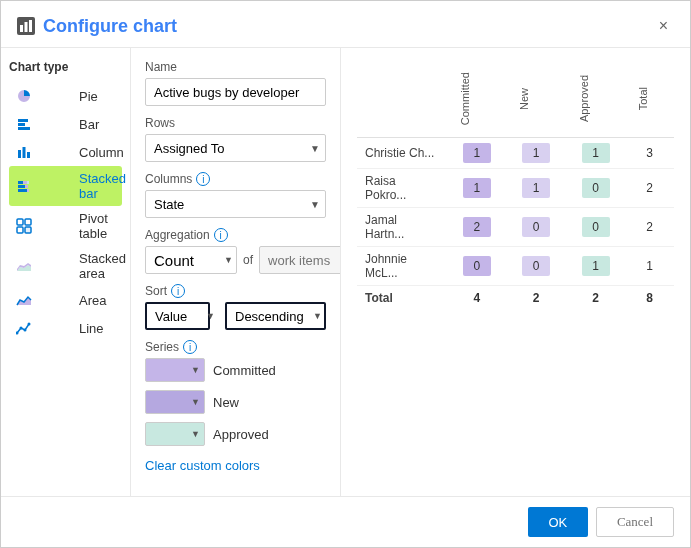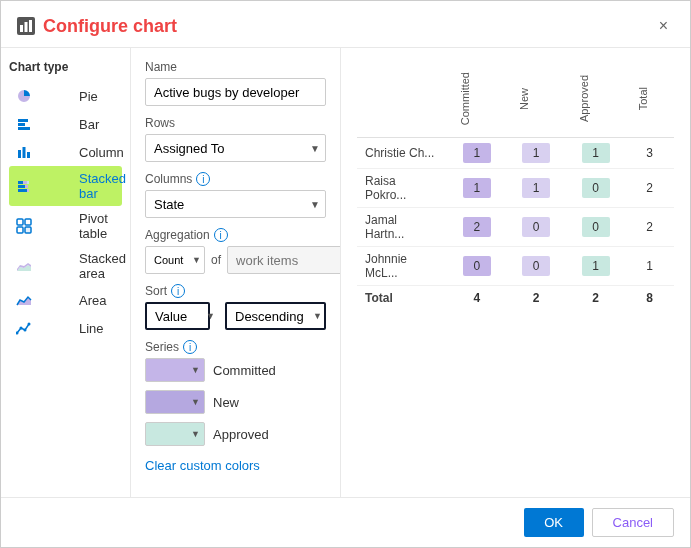--- a/index.html
+++ b/index.html
@@ -36,21 +36,21 @@
       border-radius: 2px;
       display: flex;
       align-items: center;
       justify-content: center;
       color: white;
       font-size: 10px;
     }
     .dialog-title {
       font-size: 18px;
       font-weight: 600;
-      color: #ef4444;
+      color: #3b82f6;
     }
     .close-btn {
       margin-left: auto;
       cursor: pointer;
       font-size: 16px;
       color: #666;
       background: none;
       border: none;
       padding: 2px 6px;
     }
@@ -157,26 +157,26 @@
       pointer-events: none;
       color: #555;
       font-size: 10px;
     }
     .aggregation-row {
       display: flex;
       align-items: center;
       gap: 6px;
     }
     .aggregation-select {
-      width: 60px;
+      width: 92px;
       height: 28px;
       border: 1px solid #ccc;
       border-radius: 2px;
       padding: 4px 4px 4px 8px;
-      font-size: 11px;
+      font-size: 15px;
       appearance: none;
       background: white;
       cursor: pointer;
       outline: none;
     }
     .aggregation-of {
       font-size: 12px;
       color: #555;
     }
     .aggregation-text {
@@ -313,27 +313,28 @@
       color: white;
       border: none;
       border-radius: 2px;
       padding: 6px 20px;
       font-size: 13px;
       cursor: pointer;
       min-width: 60px;
     }
     .btn-secondary {
       background: white;
-      color: #8b5cf6;
+      color: #737373;
       border: 1px solid #ccc;
       border-radius: 2px;
       padding: 6px 20px;
       font-size: 13px;
       cursor: pointer;
       min-width: 60px;
+      font-family: Liberation Serif, serif;
     }
     .select-wrapper-small {
       position: relative;
       display: inline-block;
     }
   </style>
 </head>
 <body>
 
 <div class="dialog">

